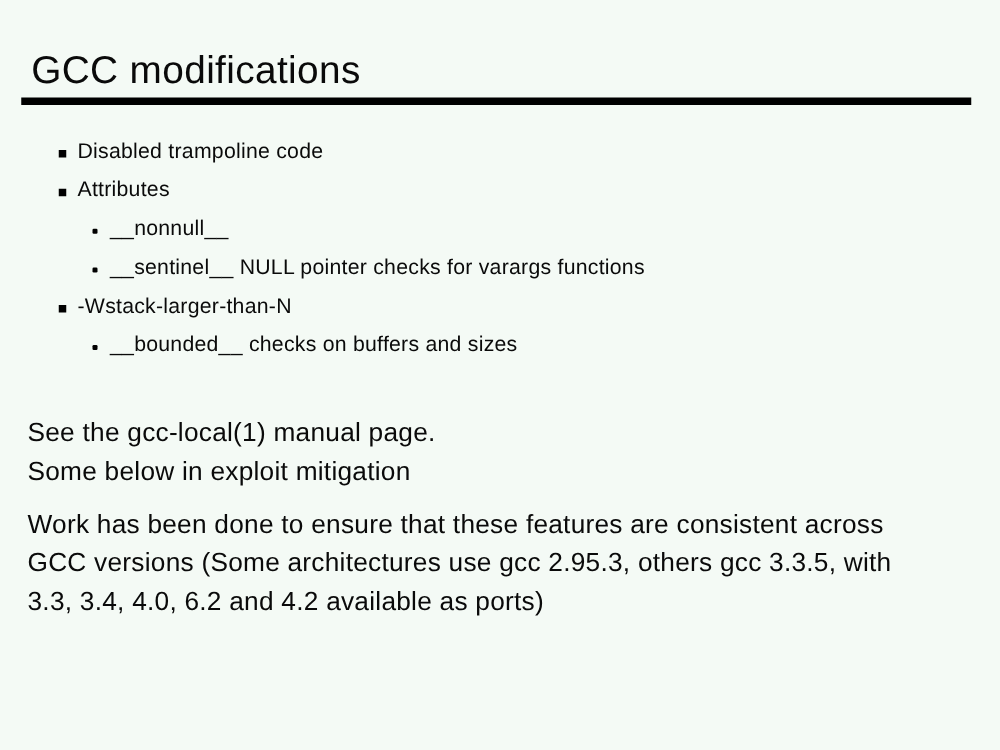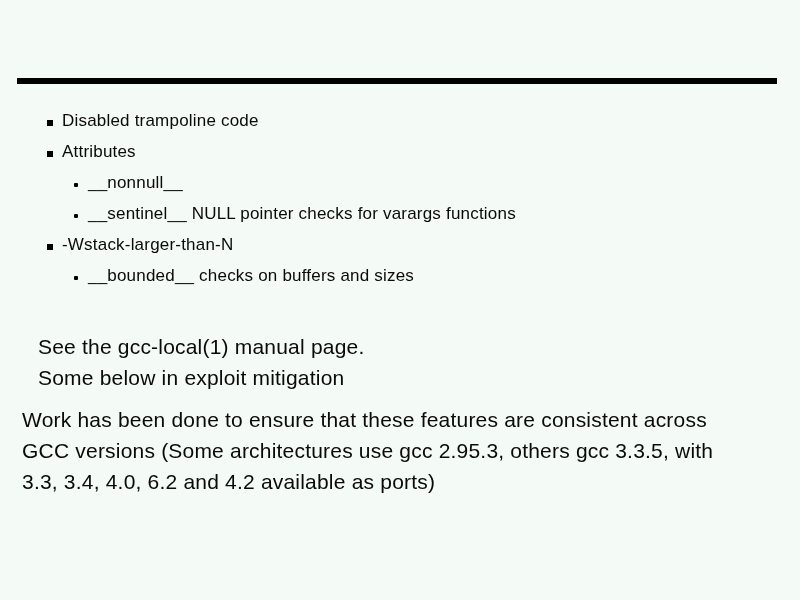--- a/index.html
+++ b/index.html
@@ -65,37 +65,37 @@
     margin-right: 10px;
   }
   .notes {
     position: absolute;
     left: 22px;
     top: 331px;
     font-size: 21px;
     line-height: 31px;
     letter-spacing: 0.2px;
     white-space: nowrap;
-    margin-left: 16px;
   }
   .paragraph {
     position: absolute;
     left: 22px;
     top: 404px;
     font-size: 21px;
     line-height: 31px;
     letter-spacing: 0.2px;
     white-space: nowrap;
   }
 </style>
 </head>
 <body>
 
 <div class="slide">
 
+  <div class="title">GCC modifications</div>
 
   <div class="title-rule"></div>
 
   <div class="bullets">
 
     <div class="bullet-row level1">
       <span class="marker1"></span>
       <span>Disabled trampoline code</span>
     </div>
 

